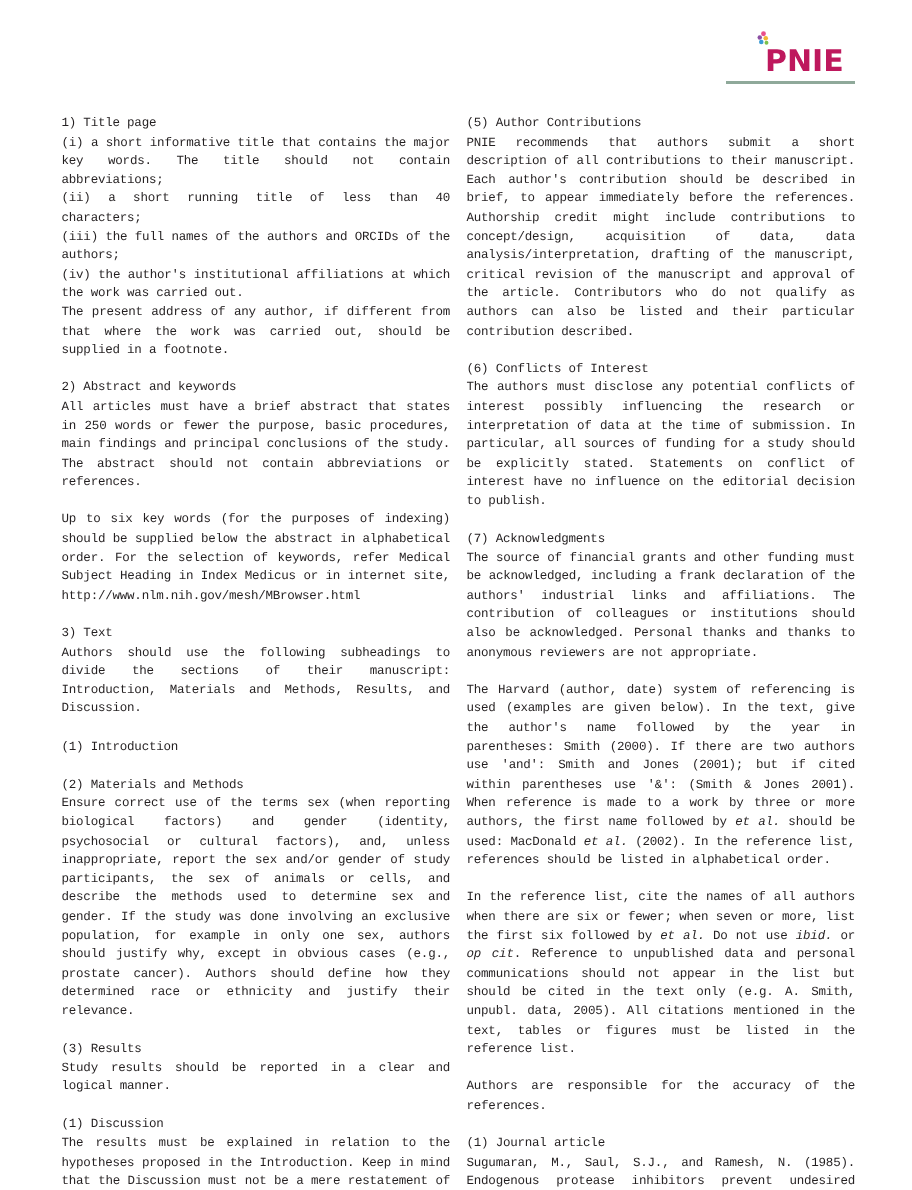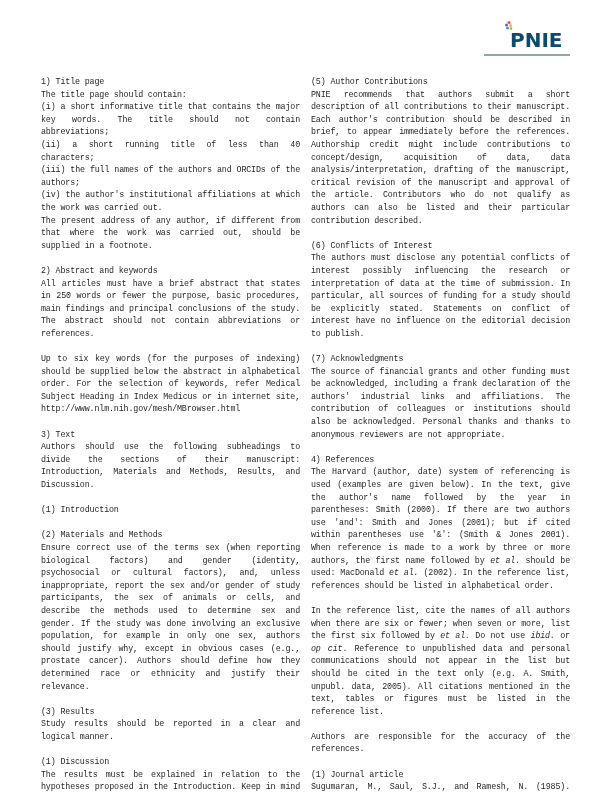--- a/index.html
+++ b/index.html
@@ -1,21 +1,21 @@
 <!DOCTYPE html>
 <html><head>
 <meta charset="utf-8">
 <style>
   html, body { margin: 0; padding: 0; background: #ffffff; }
   body { width: 608px; height: 793px; position: relative; overflow: hidden;
          font-family: "DejaVu Sans", sans-serif; color: #231f20; }
   .logo { position: absolute; left: 502px; top: 20px; width: 60px; height: 36px; }
   .logo-mark { position: absolute; left: 1px; top: 0; width: 14px; height: 14px; }
   .logo-text { position: absolute; left: 8px; top: 9px; font-family: "DejaVu Sans", sans-serif;
-               font-weight: bold; font-size: 20px; color: #0c4a6e; letter-spacing: 0px; line-height: 22px; }
+               font-weight: bold; font-size: 20px; color: #be185d; letter-spacing: 0px; line-height: 22px; }
   .logo-rule { position: absolute; left: 484px; top: 54px; width: 86px; height: 2px; background: #8fa99a; }
   .col { position: absolute; top: 76px; width: 259px; font-size: 8.35px; line-height: 12.6px;
          text-align: justify; font-family: Liberation Mono, monospace; letter-spacing: -0.15px; }
   .col.left { left: 41px; }
   .col.right { left: 311px; }
   .sec { margin: 0 0 12.6px 0; }
   .h { font-weight: normal; color: #231f20; display: block; text-align: left; }
   .p { display: block; margin: 0; }
   .gap { height: 12.6px; }
 </style>
@@ -30,21 +30,20 @@
     <circle cx="4.5" cy="8" r="1.5" fill="#3b9bd4"></circle>
     <circle cx="8" cy="8.5" r="1.3" fill="#7cc14a"></circle>
   </svg>
   <span class="logo-text">PNIE</span>
 </div>
 <div class="logo-rule"></div>
 
 <div class="col left">
   <div class="sec">
     <span class="h">1) Title page</span>
-    <span class="p">The title page should contain:</span>
     <span class="p">(i) a short informative title that contains the major key words. The title should not contain abbreviations;</span>
     <span class="p">(ii) a short running title of less than 40 characters;</span>
     <span class="p">(iii) the full names of the authors and ORCIDs of the authors;</span>
     <span class="p">(iv) the author's institutional affiliations at which the work was carried out.</span>
     <span class="p">The present address of any author, if different from that where the work was carried out, should be supplied in a footnote.</span>
   </div>
 
   <div class="sec">
     <span class="h">2) Abstract and keywords</span>
     <span class="p">All articles must have a brief abstract that states in 250 words or fewer the purpose, basic procedures, main findings and principal conclusions of the study. The abstract should not contain abbreviations or references.</span>
@@ -87,21 +86,20 @@
     <span class="h">(6) Conflicts of Interest</span>
     <span class="p">The authors must disclose any potential conflicts of interest possibly influencing the research or interpretation of data at the time of submission. In particular, all sources of funding for a study should be explicitly stated. Statements on conflict of interest have no influence on the editorial decision to publish.</span>
   </div>
 
   <div class="sec">
     <span class="h">(7) Acknowledgments</span>
     <span class="p">The source of financial grants and other funding must be acknowledged, including a frank declaration of the authors' industrial links and affiliations. The contribution of colleagues or institutions should also be acknowledged. Personal thanks and thanks to anonymous reviewers are not appropriate.</span>
   </div>
 
   <div class="sec">
-    <span class="h">4) References</span>
     <span class="p"><span>The Harvard (author, date) system of referencing is used (examples are given below). In the text, give the author's name followed by the year in parentheses: Smith (2000). If there are two authors use 'and': Smith and Jones (2001); but if cited within parentheses use '&amp;': (Smith &amp; Jones 2001). When reference is made to a work by three or more authors, the first name followed by </span><i>et al.</i><span> should be used: MacDonald </span><i>et al.</i><span> (2002). In the reference list, references should be listed in alphabetical order.</span></span>
     <div class="gap"></div>
     <span class="p"><span>In the reference list, cite the names of all authors when there are six or fewer; when seven or more, list the first six followed by </span><i>et al.</i><span> Do not use </span><i>ibid.</i><span> or </span><i>op cit</i><span>. Reference to unpublished data and personal communications should not appear in the list but should be cited in the text only (e.g. A. Smith, unpubl. data, 2005). All citations mentioned in the text, tables or figures must be listed in the reference list.</span></span>
     <div class="gap"></div>
     <span class="p">Authors are responsible for the accuracy of the references.</span>
   </div>
 
   <div class="sec">
     <span class="h">(1) Journal article</span>
     <span class="p"><span>Sugumaran, M., Saul, S.J., and Ramesh, N. (1985). Endogenous protease inhibitors prevent undesired activation of prophenoloxidase in insect haemolymph. </span><i>Biochemical and Biophysical Research Communications</i><span>, 132, 1124–1129.</span></span>

